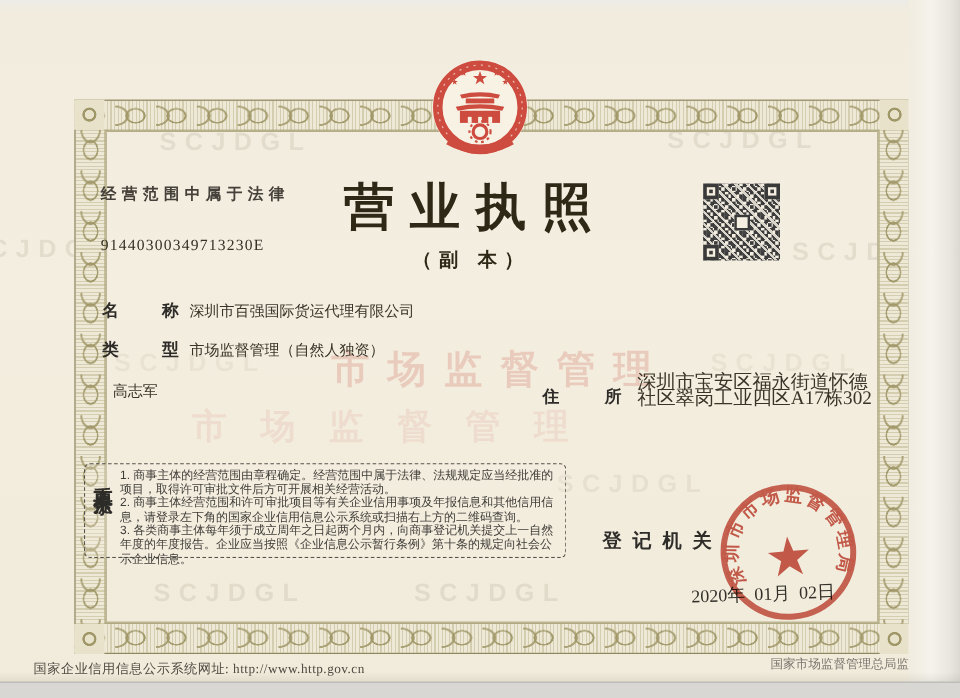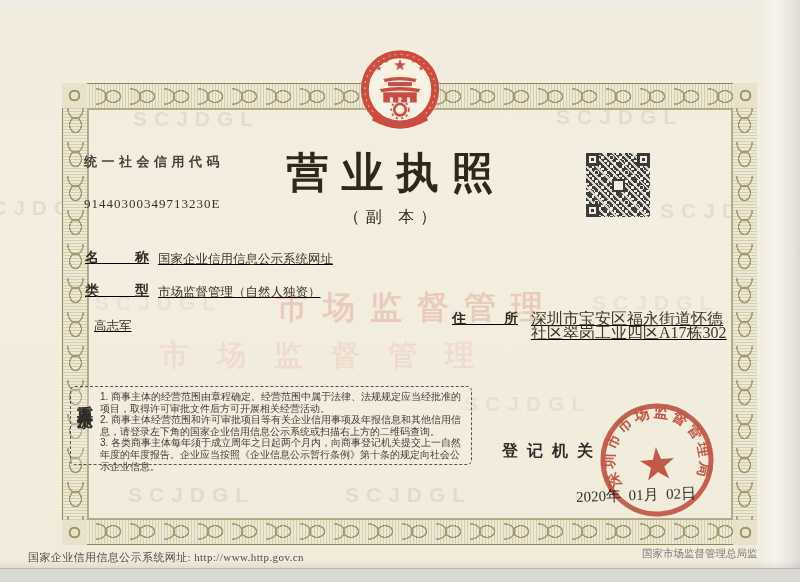--- a/index.html
+++ b/index.html
@@ -51,35 +51,35 @@
 
   
   .emblem{position:absolute;left:356px;top:47px;z-index:4;}
 
   
   .credit-block{position:absolute;left:84px;top:153px;z-index:5;}
   .credit-label{font-size:13px;font-weight:600;letter-spacing:4.5px;color:#45403a;}
   .credit-code{margin-top:25px;font-size:13px;letter-spacing:1px;color:#353024;font-family:"Liberation Serif",serif;}
   .title-block{position:absolute;left:225px;top:152px;width:330px;text-align:center;z-index:5;}
   .doc-title{font-size:42px;font-weight:800;letter-spacing:13px;padding-left:13px;color:#2f2817;line-height:1;}
-  .doc-subtitle{margin-top:13px;font-size:16px;letter-spacing:6px;padding-left:6px;color:#2f2817;font-weight:400;}
+  .doc-subtitle{margin-top:13px;font-size:16px;letter-spacing:6px;padding-left:6px;color:#2f2817;font-weight:700;}
 
   
   .qr{position:absolute;left:586px;top:153px;width:64px;height:64px;z-index:5;
     background:
       repeating-linear-gradient(45deg, rgba(244,239,226,.85) 0 2px, rgba(0,0,0,0) 2px 7px),
       conic-gradient(#3b3b3b 0 25%, rgba(0,0,0,0) 0 50%, #3b3b3b 0 75%, rgba(0,0,0,0) 0) 0 0/6px 6px,
       conic-gradient(#454545 0 25%, rgba(0,0,0,0) 0 50%, #454545 0 75%, rgba(0,0,0,0) 0) 3px 2px/10px 10px;}
   .qr-finder{position:absolute;width:13px;height:13px;border:3px solid #3a3a3a;background:#f4efe0;box-sizing:border-box;}
   .qr-finder::before{content:"";position:absolute;left:2px;top:2px;width:3px;height:3px;background:#3a3a3a;}
   .qr-finder.tl{left:0;top:0;} .qr-finder.tr{right:0;top:0;} .qr-finder.bl{left:0;bottom:0;}
   .qr-center{position:absolute;left:26px;top:26px;width:13px;height:13px;border:2px solid #3a3a3a;background:#f4efe0;box-sizing:border-box;}
 
   
-  .frow{position:absolute;display:flex;align-items:flex-start;z-index:5;text-decoration:underline;}
+  .frow{position:absolute;display:flex;align-items:flex-end;z-index:5;}
   .flabel{display:inline-block;width:64px;text-align:justify;text-align-last:justify;font-weight:700;font-size:14px;color:#2e2c28;flex:none;}
   .flabel.small{font-size:13px;}
   .fvalue{margin-left:9px;margin-top:2px;font-size:12.5px;color:#3a3428;font-family:"Liberation Serif",serif;}
   .row1L{left:85px;top:249px;} .row2L{left:85px;top:282px;} .row3L{left:85px;top:316px;}
   .row1R{left:452px;top:275px;} .row2R{left:452px;top:310px;}
   .frow .flabel-r{width:66px;}
   .fvalue.date{font-size:12px;letter-spacing:.5px;margin-left:13px;}
   .fvalue.addr{font-size:16px;line-height:14px;width:198px;margin-left:13px;}
 
   
@@ -144,39 +144,39 @@
     <path d="M27,47.5 Q50,42.8 73,47.5 L71,51.2 Q50,47 29,51.2 Z" fill="#ce4b3f"></path>
     <rect x="31" y="51.2" width="38" height="11.5" fill="#ce4b3f"></rect>
     <rect x="38.5" y="57" width="3.6" height="5.7" fill="#f7f2e4"></rect>
     <rect x="48.2" y="57" width="3.6" height="5.7" fill="#f7f2e4"></rect>
     <rect x="57.9" y="57" width="3.6" height="5.7" fill="#f7f2e4"></rect>
     <circle cx="50" cy="71" r="6.5" fill="none" stroke="#ce4b3f" stroke-width="3"></circle>
     <circle cx="50" cy="71" r="10" fill="none" stroke="#ce4b3f" stroke-width="2" stroke-dasharray="2.5 3.5"></circle>
   </svg>
 
   <div class="credit-block">
-    <div class="credit-label">统一社会信用代码</div>
+    <div class="credit-label">经营范围中属于法律</div>
     <div class="credit-code">91440300349713230E</div>
   </div>
 
   <div class="title-block">
     <div class="doc-title">营业执照</div>
     <div class="doc-subtitle">（副 本）</div>
   </div>
 
   <div class="qr">
     <div class="qr-finder tl"></div>
     <div class="qr-finder tr"></div>
     <div class="qr-finder bl"></div>
     <div class="qr-center"></div>
   </div>
 
   <div class="frow row1L">
     <span class="flabel">名称</span>
-    <span class="fvalue">国家企业信用信息公示系统网址</span>
+    <span class="fvalue">深圳市百强国际货运代理有限公司</span>
   </div>
   <div class="frow row2L">
     <span class="flabel">类型</span>
     <span class="fvalue">市场监督管理（自然人独资）</span>
   </div>
   <div class="frow row3L">
     <span class="fvalue">高志军</span>
   </div>
 
   <div class="frow row2R">

